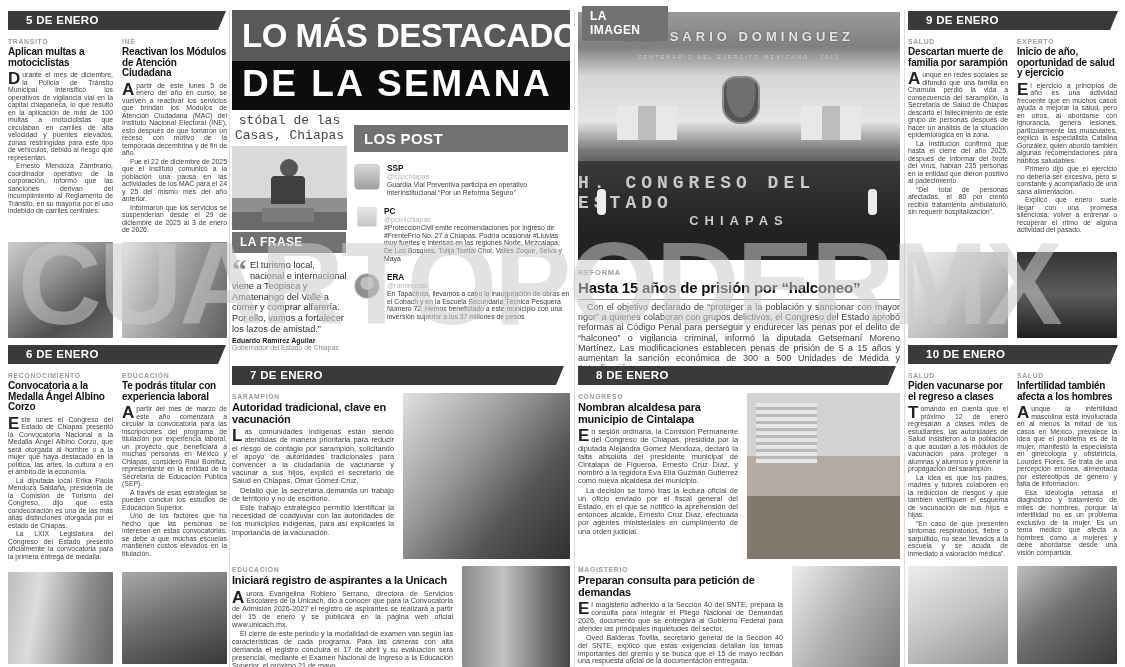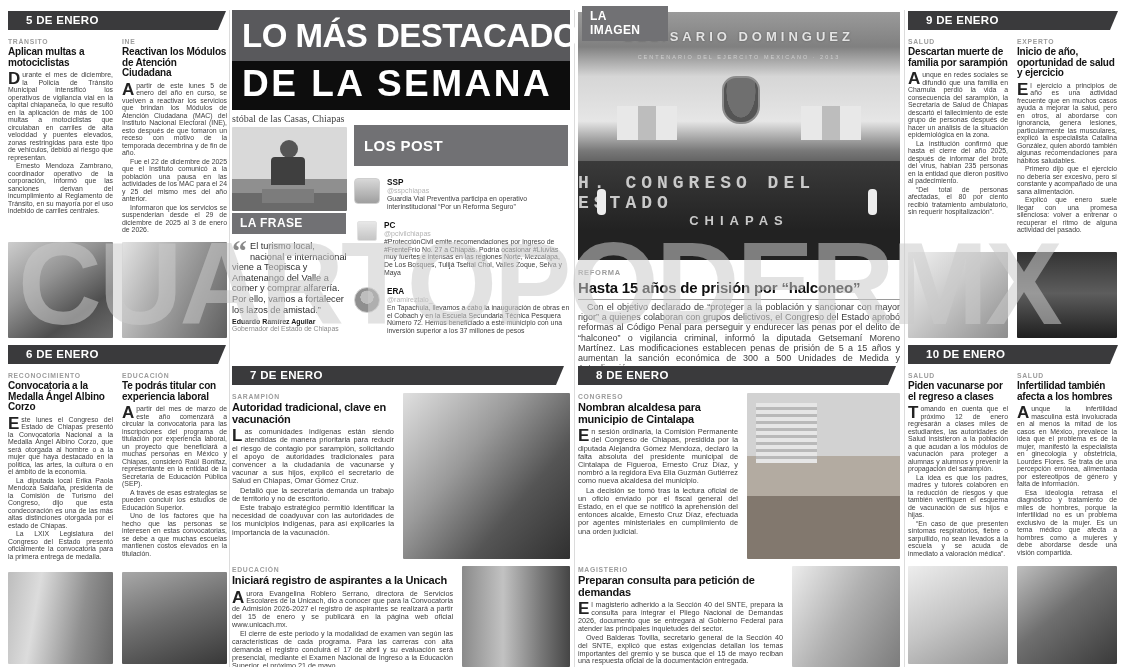--- a/index.html
+++ b/index.html
@@ -21,21 +21,21 @@
   .photo{flex:none;border-radius:1px;}
   
   .banner{position:absolute;left:232px;top:10px;width:338px;}
   .banner .t1{background:#59595c;color:#fff;font-weight:bold;font-size:33px;letter-spacing:-.5px;
               padding:7px 10px 6px;white-space:nowrap;}
   .banner .t2{background:#0d0d0d;color:#fff;font-weight:bold;font-size:37px;letter-spacing:2.5px;
               padding:2px 10px 5px;white-space:nowrap;}
   .seclabel{background:#717174;color:#fff;font-weight:bold;font-size:12px;letter-spacing:.4px;
             padding:3px 16px 4px 8px;display:inline-block;}
   
-  .caption{font-family:Liberation Serif, serif;font-size:10px;color:#444;}
+  .caption{font-family:Liberation Mono, monospace;font-size:13px;color:#444;text-align:center;}
   .quote{font-size:9.2px;line-height:10.6px;color:#2f2f2f;}
   .qmark{float:left;font-size:30px;line-height:20px;font-weight:bold;color:#8a8a8a;padding-right:3px;
          font-family:"Liberation Serif",serif;}
   .qauthor{font-size:7px;font-weight:bold;color:#222;margin-top:3px;}
   .qtitle{font-size:6.8px;color:#888;line-height:7.5px;}
   
   .post{display:flex;gap:7px;margin-bottom:11px;}
   .avatar{flex:none;width:24px;height:24px;border-radius:50%;background:
           radial-gradient(circle at 50% 38%,#bdbdbd 0 34%,#8f8f8f 35% 100%);border:1px solid #cfcfcf;}
   .avatar.sq{border-radius:4px;background:linear-gradient(180deg,#d8d8d8,#9f9f9f);}
@@ -156,21 +156,21 @@
     </div>
     <div class="seclabel" style="width:90px;margin-top:2px">LA FRASE</div>
     <div class="quote" style="margin-top:7px">
       <span class="qmark">“</span><span>El turismo local, nacional e internacional viene a Teopisca y Amatenango del Valle a comer y comprar alfarería. Por ello, vamos a fortalecer los lazos de amistad.”</span>
     </div>
     <div class="qauthor">Eduardo Ramírez Aguilar</div>
     <div class="qtitle">Gobernador del Estado de Chiapas</div>
   </div>
 
   <div class="sec" style="left:354px;top:125px;width:216px">
-    <div class="seclabel" style="width:194px;font-size:15px;padding:12px 10px">LOS POST</div>
+    <div class="seclabel" style="width:194px;font-size:15px;padding:5px 10px">LOS POST</div>
     <div style="margin-top:12px">
       <div class="post">
         <div class="avatar sq"></div>
         <div>
           <div class="pname">SSP</div>
           <div class="phandle">@sspchiapas</div>
           <div class="ptext">Guardia Vial Preventiva participa en operativo interinstitucional “Por un Reforma Seguro”</div>
         </div>
       </div>
       <div class="post">

